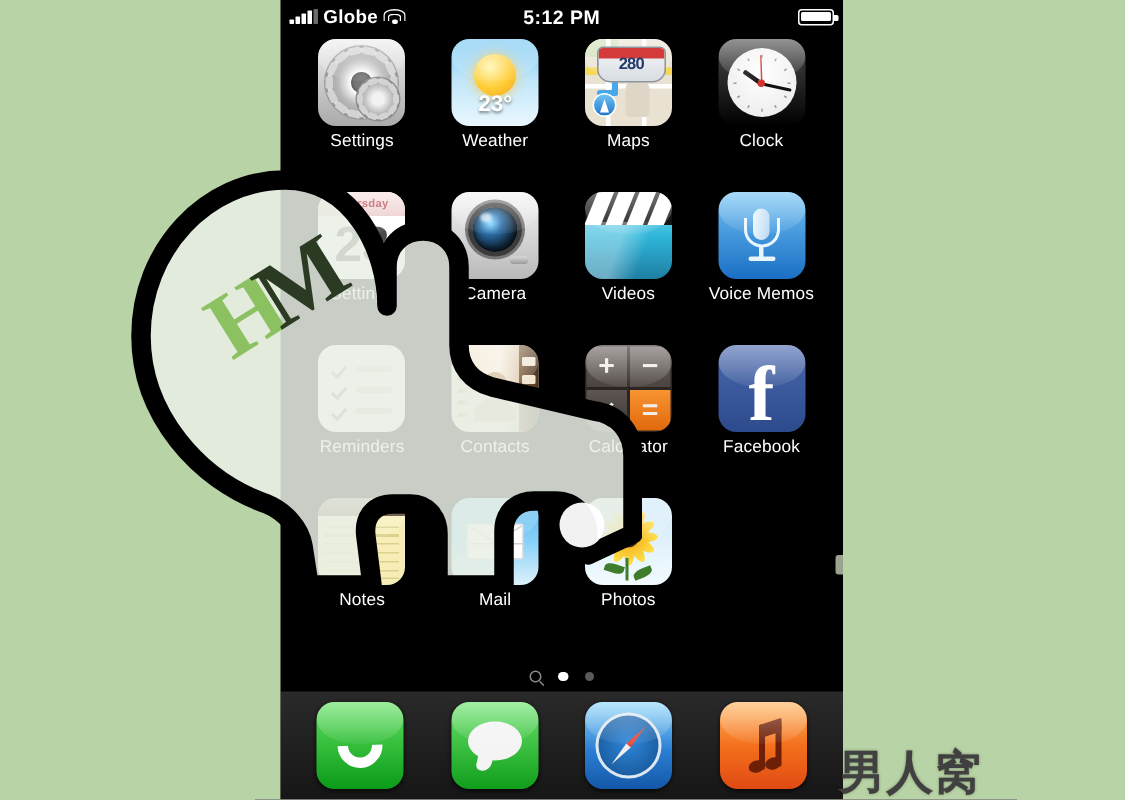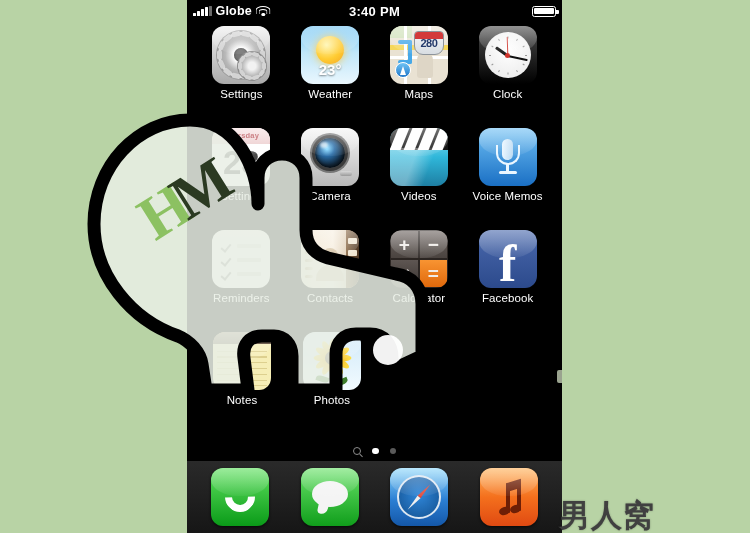--- a/index.html
+++ b/index.html
@@ -108,21 +108,21 @@
     color:#fff; font-size:15px; font-weight:bold; text-shadow:0 1px 2px rgba(0,0,0,.45);
     z-index:10;
   }
 
   .ic-maps{ background:#e9e2d3; }
   .map-road{ position:absolute; background:#fff; }
   .map-green{ position:absolute; background:#cfe0b8; }
   .map-yellow{ position:absolute; background:#f5d75a; }
   .map-blue{ position:absolute; background:#46a8e8; border-radius:2px; }
   .shield{
-    position:absolute; right:4px; top:5px; width:30px; height:24px;
+    position:absolute; right:4px; top:5px; width:46px; height:24px;
     background:linear-gradient(180deg,#f4f6f8,#d8dde2);
     border-radius:4px 4px 9px 9px; border:1.2px solid #8d949b; z-index:11;
     overflow:hidden;
   }
   .shield .red{ position:absolute;left:0;top:0;width:100%;height:7px;background:#d33a3a; }
   .shield .num{
     position:absolute; left:0; top:5px; width:100%; text-align:center;
     font-size:11px; font-weight:bold; color:#243a6b; letter-spacing:-.5px;
   }
   .pin{
@@ -416,21 +416,21 @@
             <i></i>
             <i></i>
         </span>
         <span class="carrier">Globe</span>
         <span class="wifi">
           <span></span>
             <span></span>
             <span></span>
         </span>
       </div>
-      <div class="sb-time">3:40 PM</div>
+      <div class="sb-time">5:12 PM</div>
       <div class="sb-right">
         <span class="battery">
             <i></i>
           </span>
       </div>
     </div>
 
     <div id="grid">
 
       <div class="row">
@@ -657,20 +657,29 @@
                 <i></i>
                 <i></i>
                 <i></i>
                 <i></i>
                 <i></i>
             </div>
           </div>
           <div class="lbl">Notes</div>
         </div>
 
+        <div class="cell">
+          <div class="icon ic-mail">
+            <div class="envelope">
+              <div class="env-flapL"></div>
+                <div class="env-flapR"></div>
+            </div>
+          </div>
+          <div class="lbl">Mail</div>
+        </div>
 
         <div class="cell">
           <div class="icon ic-photos">
             <div class="flower">
               <div class="petal" style="transform:rotate(0deg)"></div>
               <div class="petal" style="transform:rotate(30deg)"></div>
               <div class="petal" style="transform:rotate(60deg)"></div>
               <div class="petal" style="transform:rotate(90deg)"></div>
               <div class="petal" style="transform:rotate(120deg)"></div>
               <div class="petal" style="transform:rotate(150deg)"></div>

